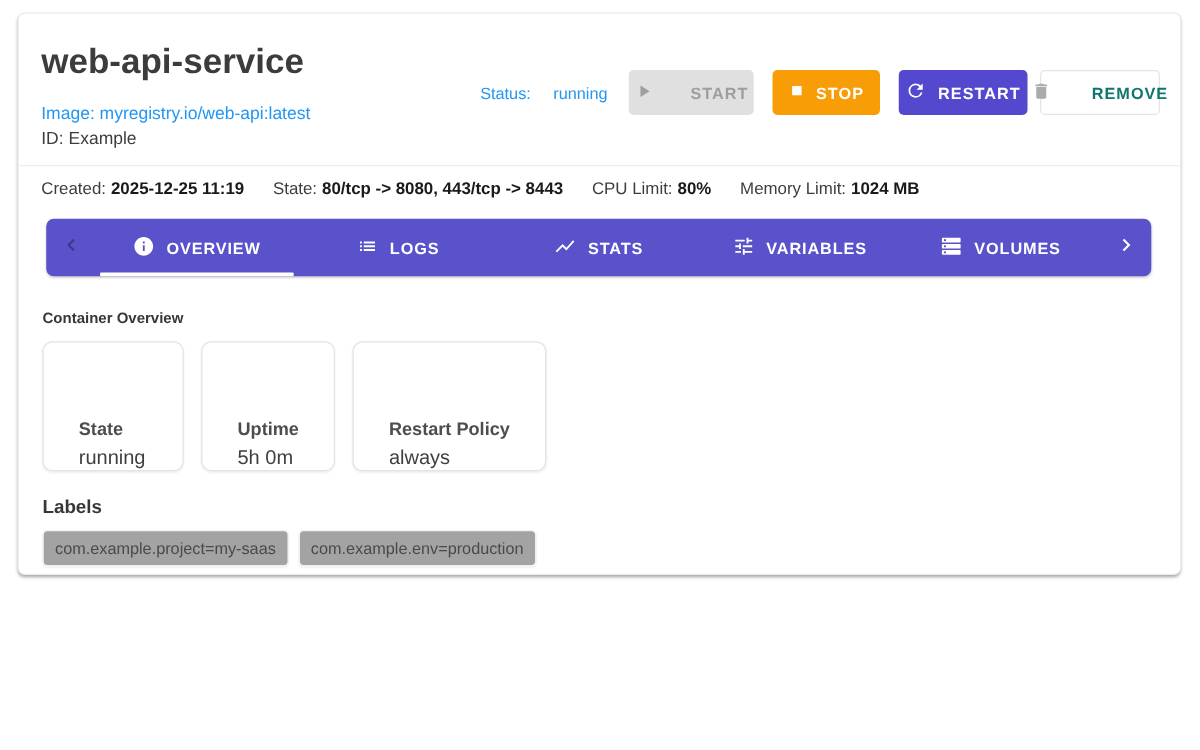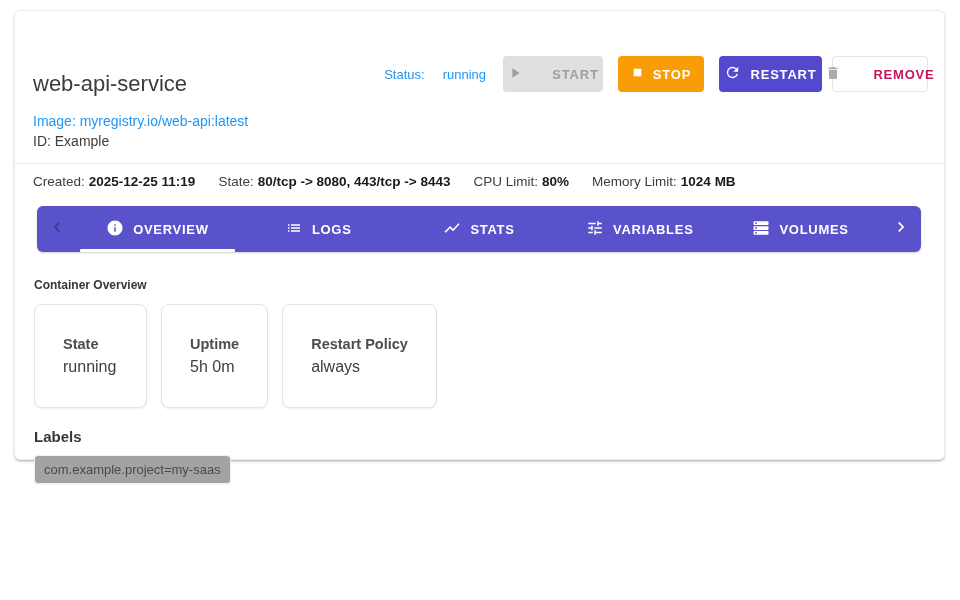--- a/index.html
+++ b/index.html
@@ -10,37 +10,37 @@
     position:relative; overflow:hidden; color:#3d3d3d;
   }
   .card {
     position:absolute; left:14px; top:10px; width:931px; height:450px;
     background:#fff; border:1px solid #ececec; border-radius:6px;
     box-shadow:0 2px 3px -1px rgba(0,0,0,0.30), 0 1px 2px rgba(0,0,0,0.08);
   }
 
   
   .header { display:flex; justify-content:space-between; align-items:flex-start; padding:22px 16px 0 18px; }
-  .hl-title { font-size:22px; font-weight:400; color:#3c3c3c; line-height:1.15;margin-top:38px; }
+  .hl-title { font-size:28px; font-weight:700; color:#3c3c3c; line-height:1.15; }
   .hl-image { margin-top:17px; font-size:14px; color:#2196f3; cursor:pointer; }
   .hl-id    { margin-top:4px; font-size:14px; color:#3d3d3d; }
   .header-right { display:flex; align-items:center; margin-top:23px; }
   .status { font-size:13px; color:#2196f3; white-space:nowrap; }
   .status .value { margin-left:18px; }
   .btn {
     display:inline-flex; align-items:center; justify-content:center; gap:9px;
     height:36px; border-radius:4px; font-size:13px; font-weight:700;
     letter-spacing:0.8px; border:none; cursor:pointer;
     font-family:"Liberation Sans", sans-serif;
   }
   .btn svg { flex:0 0 auto; }
   .btn-start   { background:#e0e0e0; color:#9e9e9e; width:100px; margin-left:17px; cursor:default;gap:29px; }
   .btn-stop    { background:#f99d07; color:#ffffff; width:86px;  margin-left:15px; }
   .btn-restart { background:#5449ce; color:#ffffff; width:103px; margin-left:15px;align-items:center; }
-  .btn-remove  { background:#ffffff; color:#be185d; width:96px; margin-left:10px; border:1px solid #e4e4e4; cursor:default;gap:32px; }
+  .btn-remove  { background:#ffffff; color:#0f766e; width:96px; margin-left:10px; border:1px solid #e4e4e4; cursor:default;gap:32px; }
 
   
   .meta { margin-top:14px; border-top:1px solid #ededed; padding:10px 18px 0; display:flex; gap:23px; font-size:13.5px; color:#3d3d3d; white-space:nowrap;align-items:flex-end; }
   .meta b { color:#1a1a1a; margin-left:4px; font-weight:700; }
 
   
   .tabbar {
     position:relative; margin:17px 23px 0 22px; height:46px;
     background:#5a52cb; border-radius:6px; display:flex; align-items:stretch;
     box-shadow:0 1px 2px rgba(0,0,0,0.18);
@@ -55,21 +55,21 @@
     background:#ffffff; border-radius:1px;
   }
 
   
   .content { padding:0 19px; }
   .section-title { margin-top:26px; font-size:12px; font-weight:700; color:#373737; }
   .cards { display:flex; gap:14px; margin-top:12px; }
   .ovcard {
     height:104px; border:1px solid #e3e3e3; border-radius:8px; background:#fff;
     box-shadow:0 1px 2px rgba(0,0,0,0.07);
-    display:flex; flex-direction:column; justify-content:center; padding:0 28px;
+    display:flex; flex-direction:column; justify-content:flex-end; padding:0 28px;
   }
   .ovcard-1 { min-width:113px; }
   .ovcard-2 { min-width:104px; }
   .ovcard-3 { min-width:150px; }
   .ovcard .label { font-size:14.5px; font-weight:700; color:#4d4d4d; white-space:nowrap; }
   .ovcard .value { margin-top:6px; font-size:16px; color:#3f3f3f; white-space:nowrap; }
 
   .labels-heading { margin-top:20px; font-size:15px; font-weight:700; color:#373737; }
   .chips { display:flex; gap:8px; margin-top:10px; }
   .chip {
@@ -204,16 +204,17 @@
       </div>
       <div class="ovcard ovcard-3">
         <div class="label">Restart Policy</div>
         <div class="value">always</div>
       </div>
     </div>
 
     <div class="labels-heading">Labels</div>
     <div class="chips">
       <span class="chip">com.example.project=my-saas</span>
+      <span class="chip">com.example.env=production</span>
     </div>
   </div>
 
 </div>
 
 </body></html>

